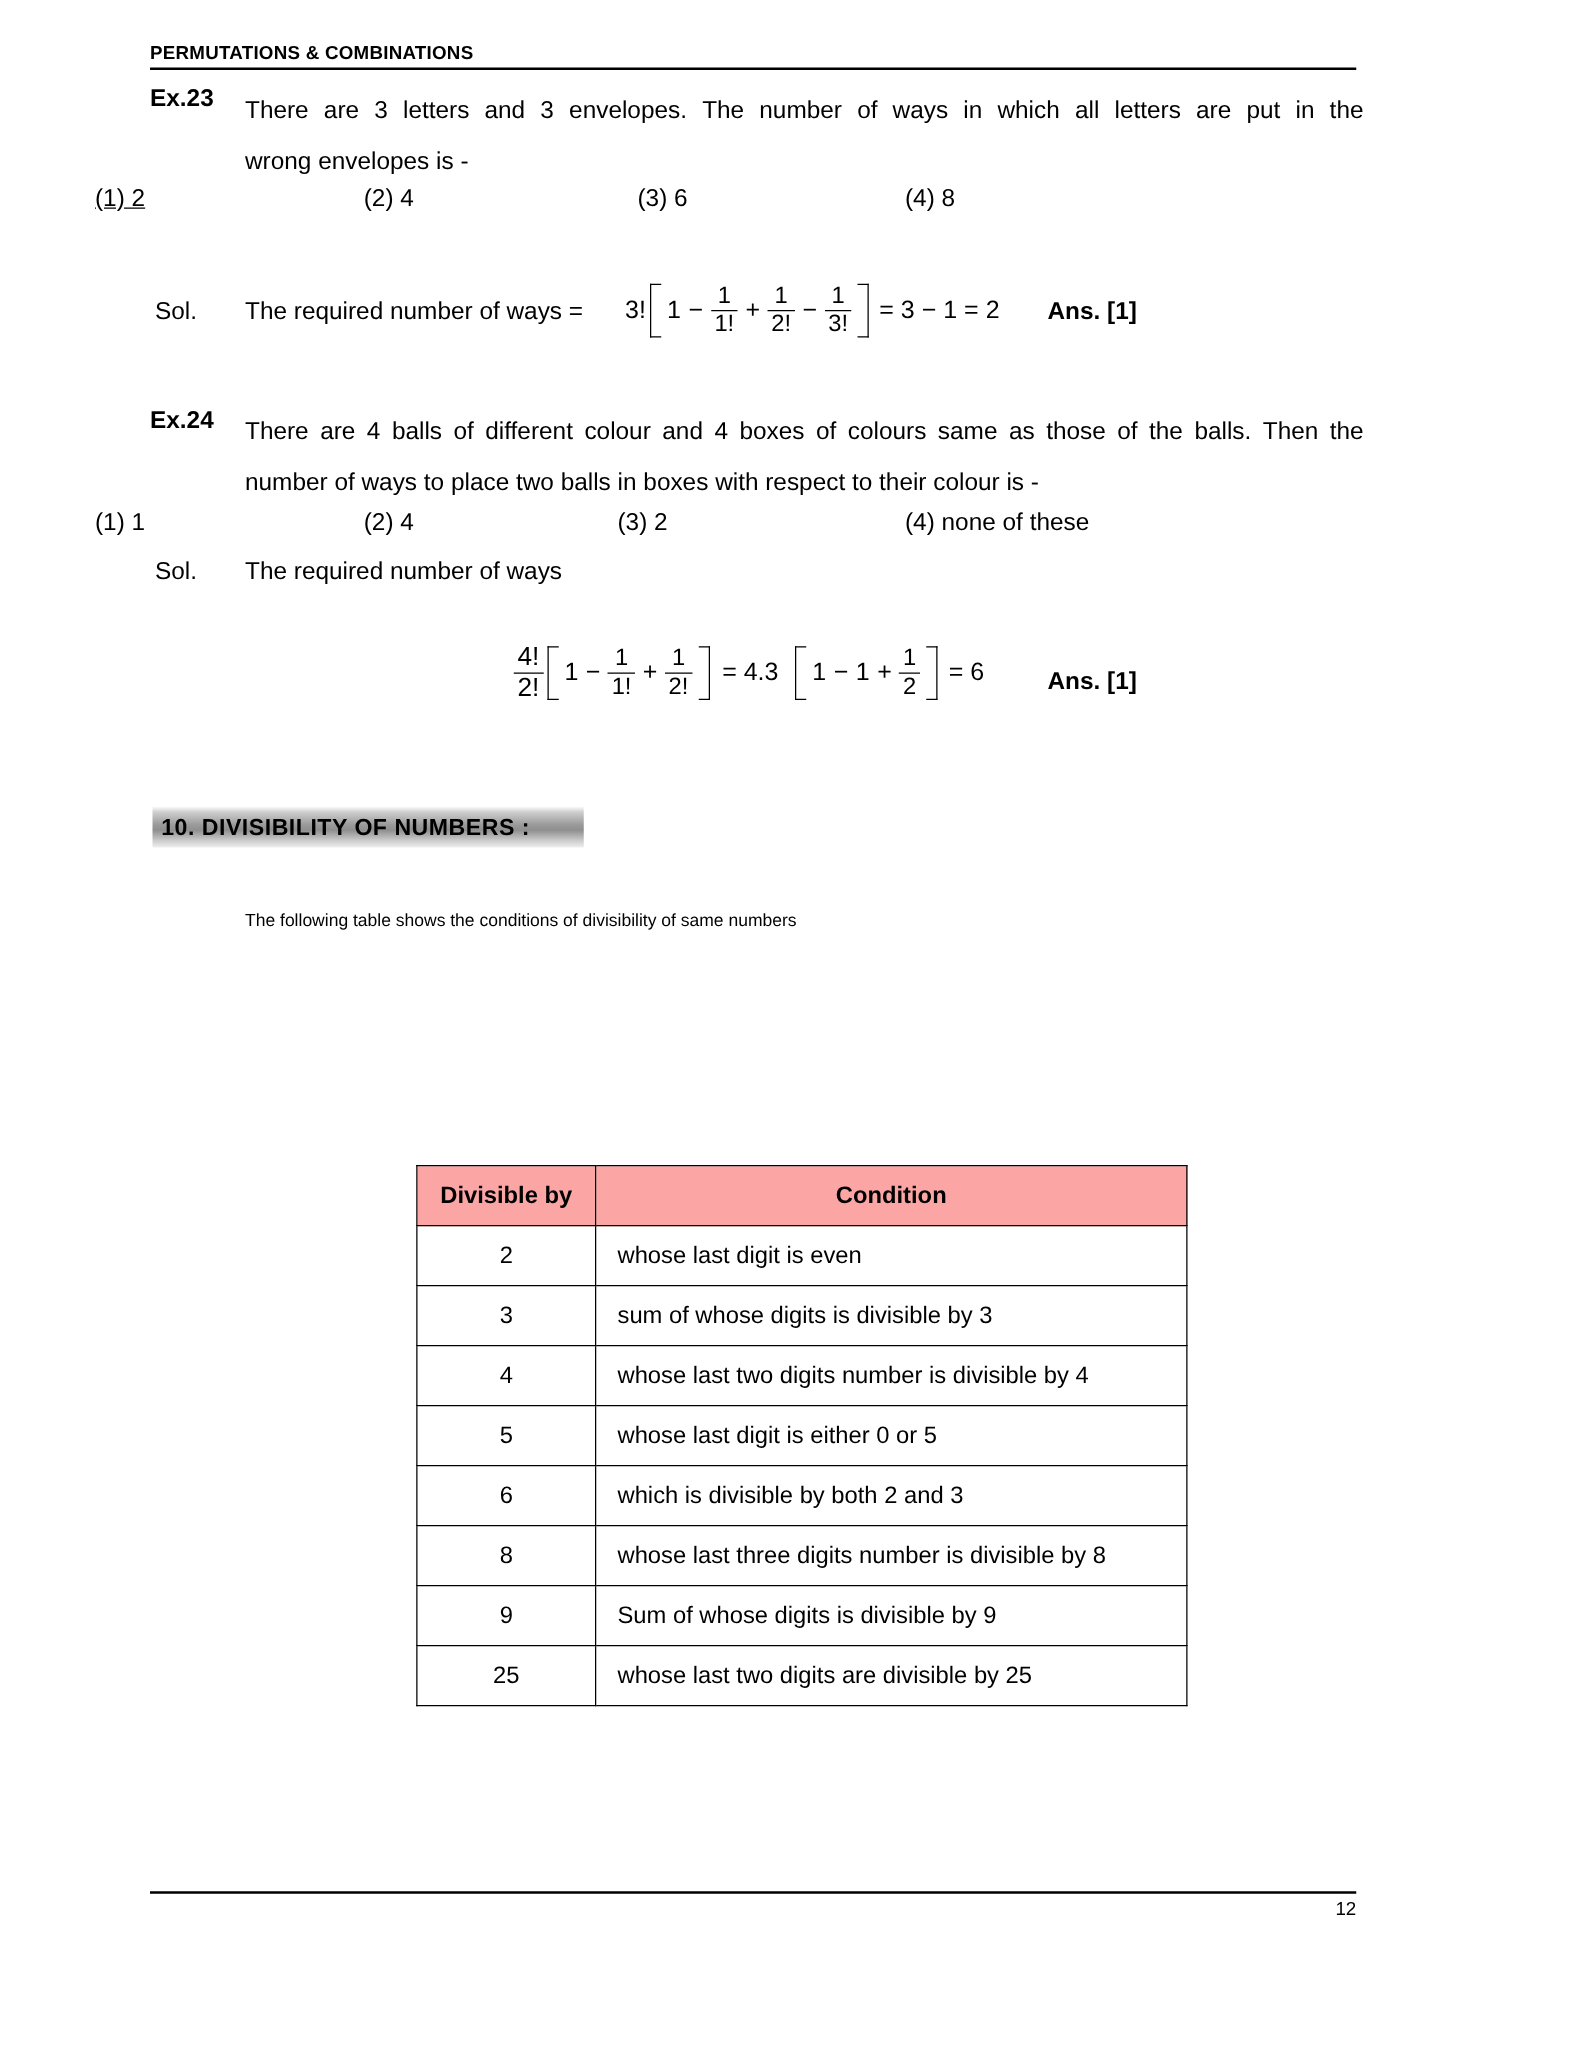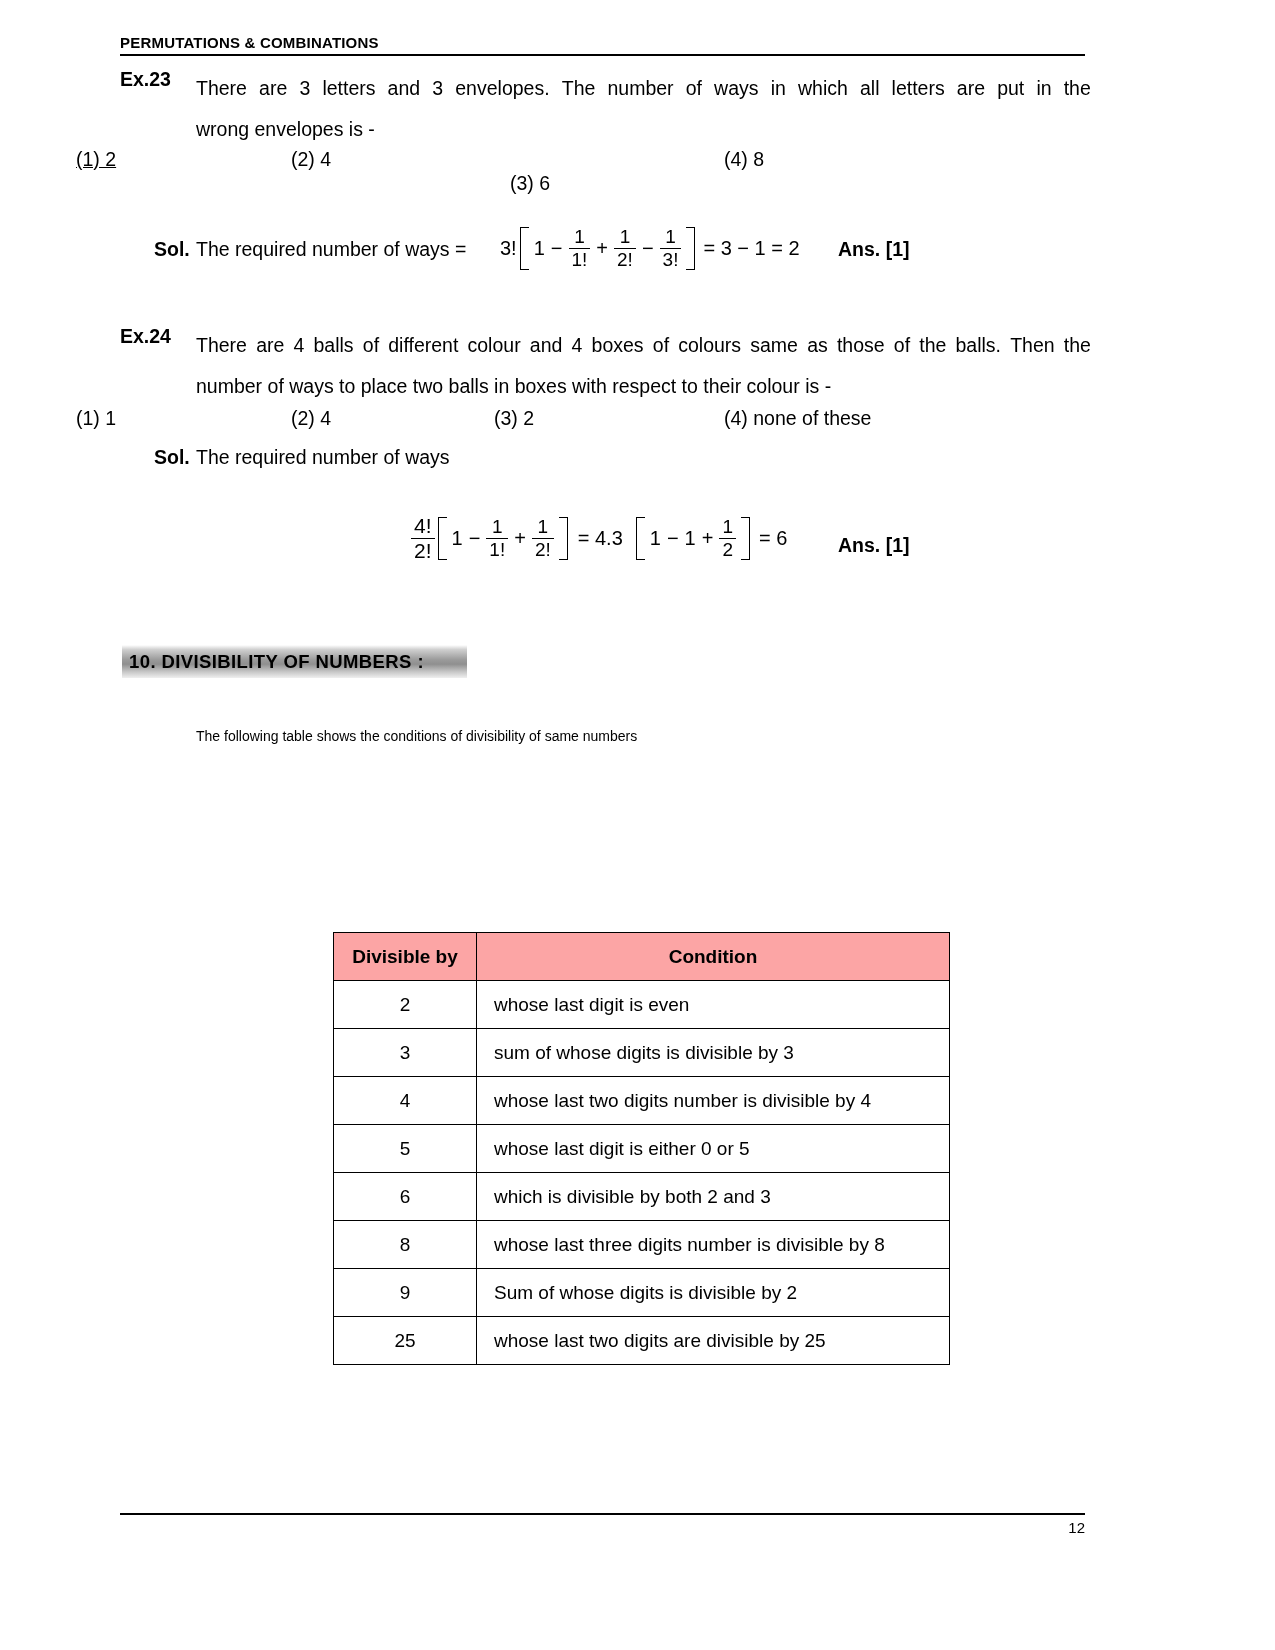--- a/index.html
+++ b/index.html
@@ -74,22 +74,21 @@
   }
   .opt {
     position: absolute;
     white-space: nowrap;
   }
 
   
   .sol-label {
     position: absolute;
     font-size: 19.5px;
-    font-weight: bold;
-    margin-left: 30px;
+    font-weight: normal;
   }
   .sol-text {
     position: absolute;
     font-size: 19.5px;
     white-space: nowrap;
   }
   .ans {
     position: absolute;
     font-size: 19.5px;
     font-weight: bold;
@@ -249,21 +248,21 @@
         <span>in</span>
         <span>the</span>
       </div>
       <div class="q-line2">wrong envelopes is -</div>
     </div>
   </div>
 
   <div class="opts" style="top:148px;">
     <span class="opt" style="left:0px;text-decoration:underline;">(1) 2</span>
     <span class="opt" style="left:215px;">(2) 4</span>
-    <span class="opt" style="left:434px;margin-top:24px;">(3) 6</span>
+    <span class="opt" style="left:434px;">(3) 6</span>
     <span class="opt" style="left:648px;">(4) 8</span>
   </div>
 
   <div class="sol-label" style="left:124px; top:238px;">Sol.</div>
   <div class="sol-text" style="left:196px; top:238px;">The required number of ways =</div>
 
   <div class="math" style="left:497px; top:222px;">
     <span class="tok">3!</span>
     <span class="brk-box">
       <span class="brk brk-l"></span>
@@ -405,21 +404,21 @@
         <tr>
           <td class="num">6</td>
           <td class="cond">which is divisible by both 2 and 3</td>
         </tr>
         <tr>
           <td class="num">8</td>
           <td class="cond">whose last three digits number is divisible by 8</td>
         </tr>
         <tr>
           <td class="num">9</td>
-          <td class="cond">Sum of whose digits is divisible by 2</td>
+          <td class="cond">Sum of whose digits is divisible by 9</td>
         </tr>
         <tr>
           <td class="num">25</td>
           <td class="cond">whose last two digits are divisible by 25</td>
         </tr>
       </tbody>
     </table>
   </div>
 
   <div class="footer-rule"></div>

